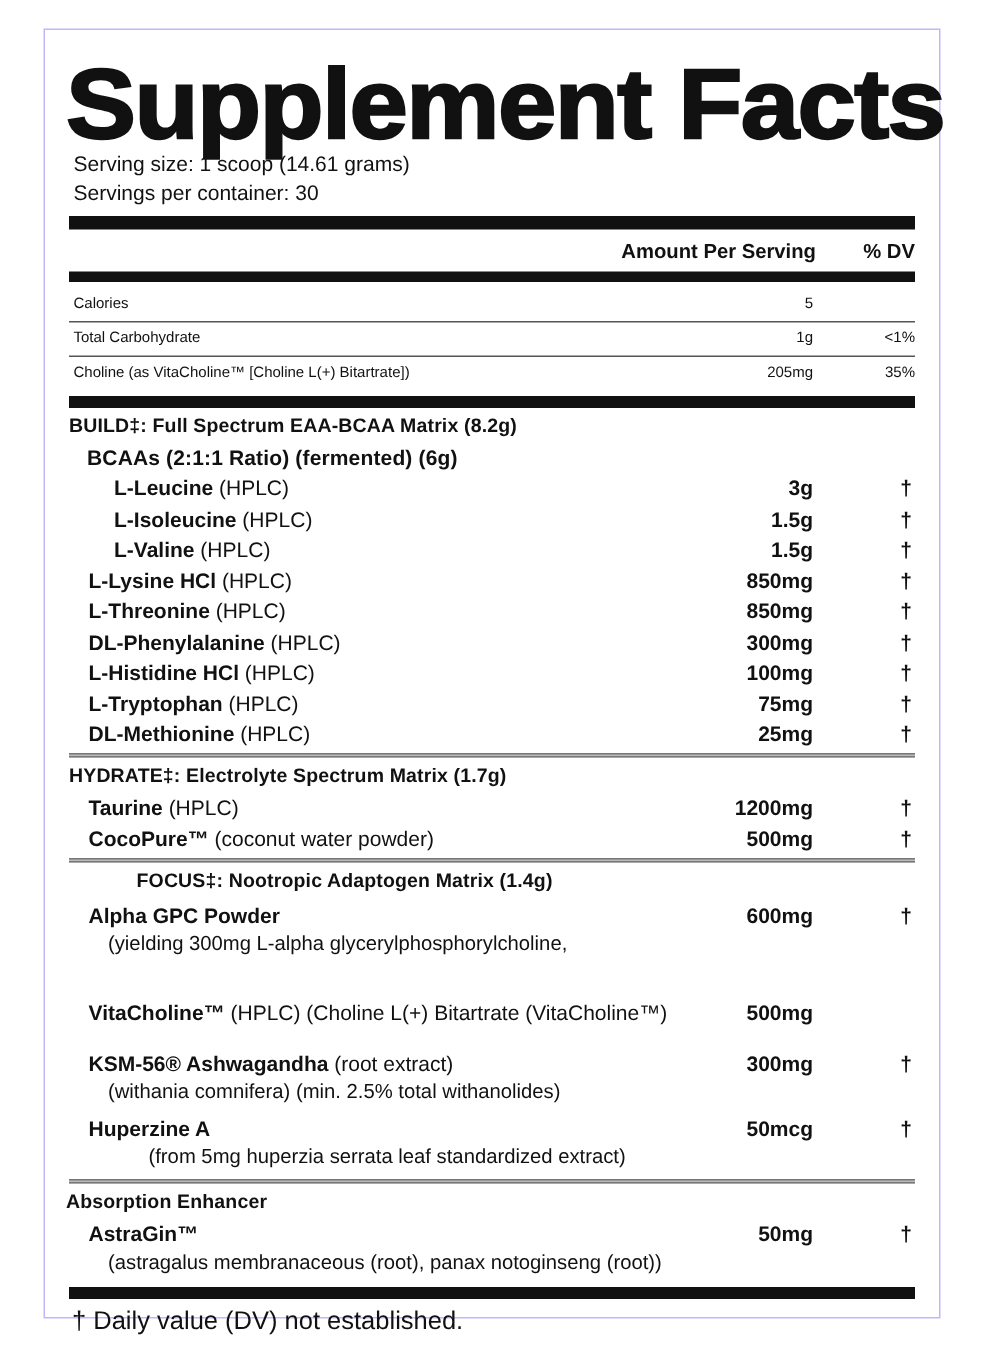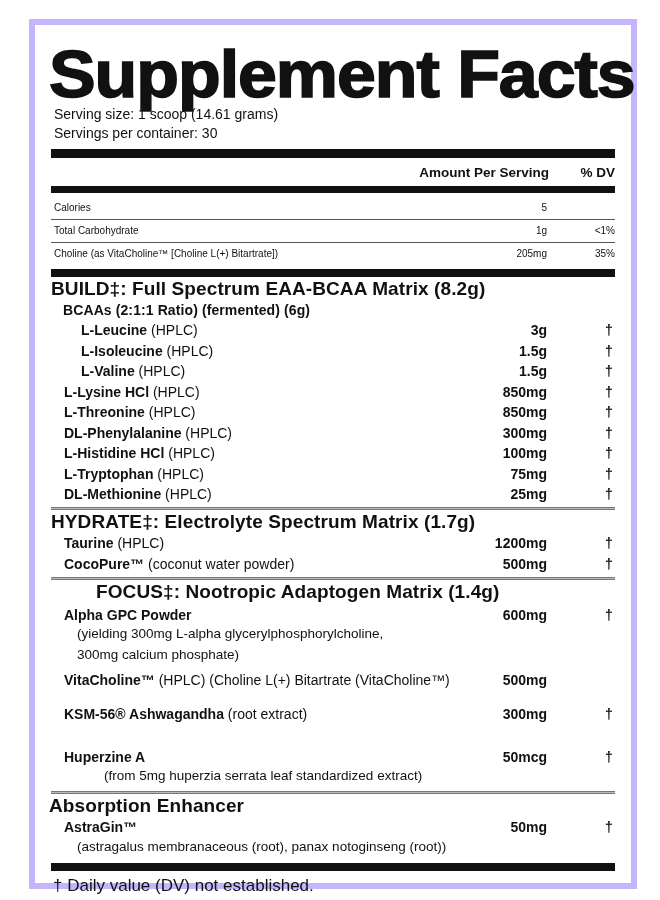--- a/index.html
+++ b/index.html
@@ -1,31 +1,31 @@
 <!DOCTYPE html>
 <html><head>
   <meta charset="utf-8">
   <style>
     html, body { margin: 0; padding: 0; background: #ffffff; }
     body { width: 660px; height: 900px; position: relative; font-family: "Liberation Sans", sans-serif; color: #111; overflow: hidden; }
-    .label { position: absolute; left: 29px; top: 19px; width: 596px; height: 858px; border: 6px solid #c4b5fd; box-sizing: content-box; }
+    .label { position: absolute; left: 29px; top: 19px; width: 596px; height: 858px; border: 1px solid #c4b5fd; box-sizing: content-box; }
     .inner { position: absolute; left: 16px; right: 16px; top: 0; bottom: 0; }
     .title { position: absolute; left: -2px; top: 14px; font-family: "Liberation Sans", sans-serif; font-weight: 900; font-size: 66px; letter-spacing: -1px; line-height: 70px; transform: scaleX(1.06); transform-origin: left center; -webkit-text-stroke: 1.6px #111; white-space: nowrap; }
     .meta { position: absolute; left: 3px; font-size: 14px; line-height: 17px; }
     .bar { position: absolute; left: 0; right: 0; background: #111; }
     .thin { position: absolute; left: 0; right: 0; height: 1px; background: #555; }
     .gray { position: absolute; left: 0; right: 0; height: 3px; border-top: 1px solid #777; border-bottom: 1px solid #777; box-sizing: border-box; background: #bbb; }
     .row { position: absolute; left: 0; right: 0; height: 20px; font-size: 10px; line-height: 20px; white-space: nowrap; }
     .row .name { position: absolute; left: 3px; }
     .row .amt { position: absolute; right: 68px; text-align: right; }
     .row .dv { position: absolute; right: 0; text-align: right; }
     .hdr { position: absolute; left: 0; right: 0; height: 20px; font-size: 13.5px; font-weight: bold; line-height: 20px; }
     .hdr .aps { position: absolute; right: 66px; }
     .hdr .dvh { position: absolute; right: 0; }
-    .sec { position: absolute; left: 0; font-size: 19px; font-weight: bold; line-height: 20px; white-space: nowrap; letter-spacing: 0.1px; }
+    .sec { position: absolute; left: 0; font-size: 13px; font-weight: bold; line-height: 20px; white-space: nowrap; letter-spacing: 0.1px; }
     .ing { position: absolute; left: 0; right: 0; font-size: 14px; line-height: 20px; white-space: nowrap; }
     .ing .n { position: absolute; }
     .ing .n b { font-weight: bold; }
     .ing .a { position: absolute; right: 68px; font-weight: bold; text-align: right; }
     .ing .d { position: absolute; right: 0; font-weight: bold; width: 12px; text-align: center; }
     .sub { position: absolute; font-size: 13.5px; line-height: 18px; white-space: nowrap; }
     .foot { position: absolute; left: 2px; font-size: 17px; line-height: 18px; }
   </style>
 </head>
 <body>
@@ -130,33 +130,33 @@
 
     <div class="gray" style="top:552px;"></div>
 
     <div class="sec" style="top:557px;margin-left:45px;">FOCUS‡: Nootropic Adaptogen Matrix (1.4g)</div>
     <div class="ing" style="top:580px;">
       <span class="n" style="left:13px;"><b>Alpha GPC Powder</b><span></span></span>
       <span class="a">600mg</span>
       <span class="d">†</span>
     </div>
     <div class="sub" style="top:600px;left:26px;">(yielding 300mg L-alpha glycerylphosphorylcholine,</div>
-    <div class="sub" style="top:621px;left:26px;">300mg calcium phosphate)</div>
 
     <div class="ing" style="top:645px;">
       <span class="n" style="left:13px;"><b>VitaCholine™</b><span> (HPLC) (Choline L(+) Bitartrate (VitaCholine™)</span></span>
       <span class="a">500mg</span>
       <span class="d"></span>
     </div>
 
     <div class="ing" style="top:679px;">
       <span class="n" style="left:13px;"><b>KSM-56® Ashwagandha</b><span> (root extract)</span></span>
       <span class="a">300mg</span>
       <span class="d">†</span>
     </div>
+    <div class="sub" style="top:699px;left:26px;">(withania comnifera) (min. 2.5% total withanolides)</div>
 
     <div class="ing" style="top:722px;">
       <span class="n" style="left:13px;"><b>Huperzine A</b><span></span></span>
       <span class="a">50mcg</span>
       <span class="d">†</span>
     </div>
     <div class="sub" style="top:742px;left:26px;margin-left:27px;">(from 5mg huperzia serrata leaf standardized extract)</div>
 
     <div class="gray" style="top:766px;"></div>
 

